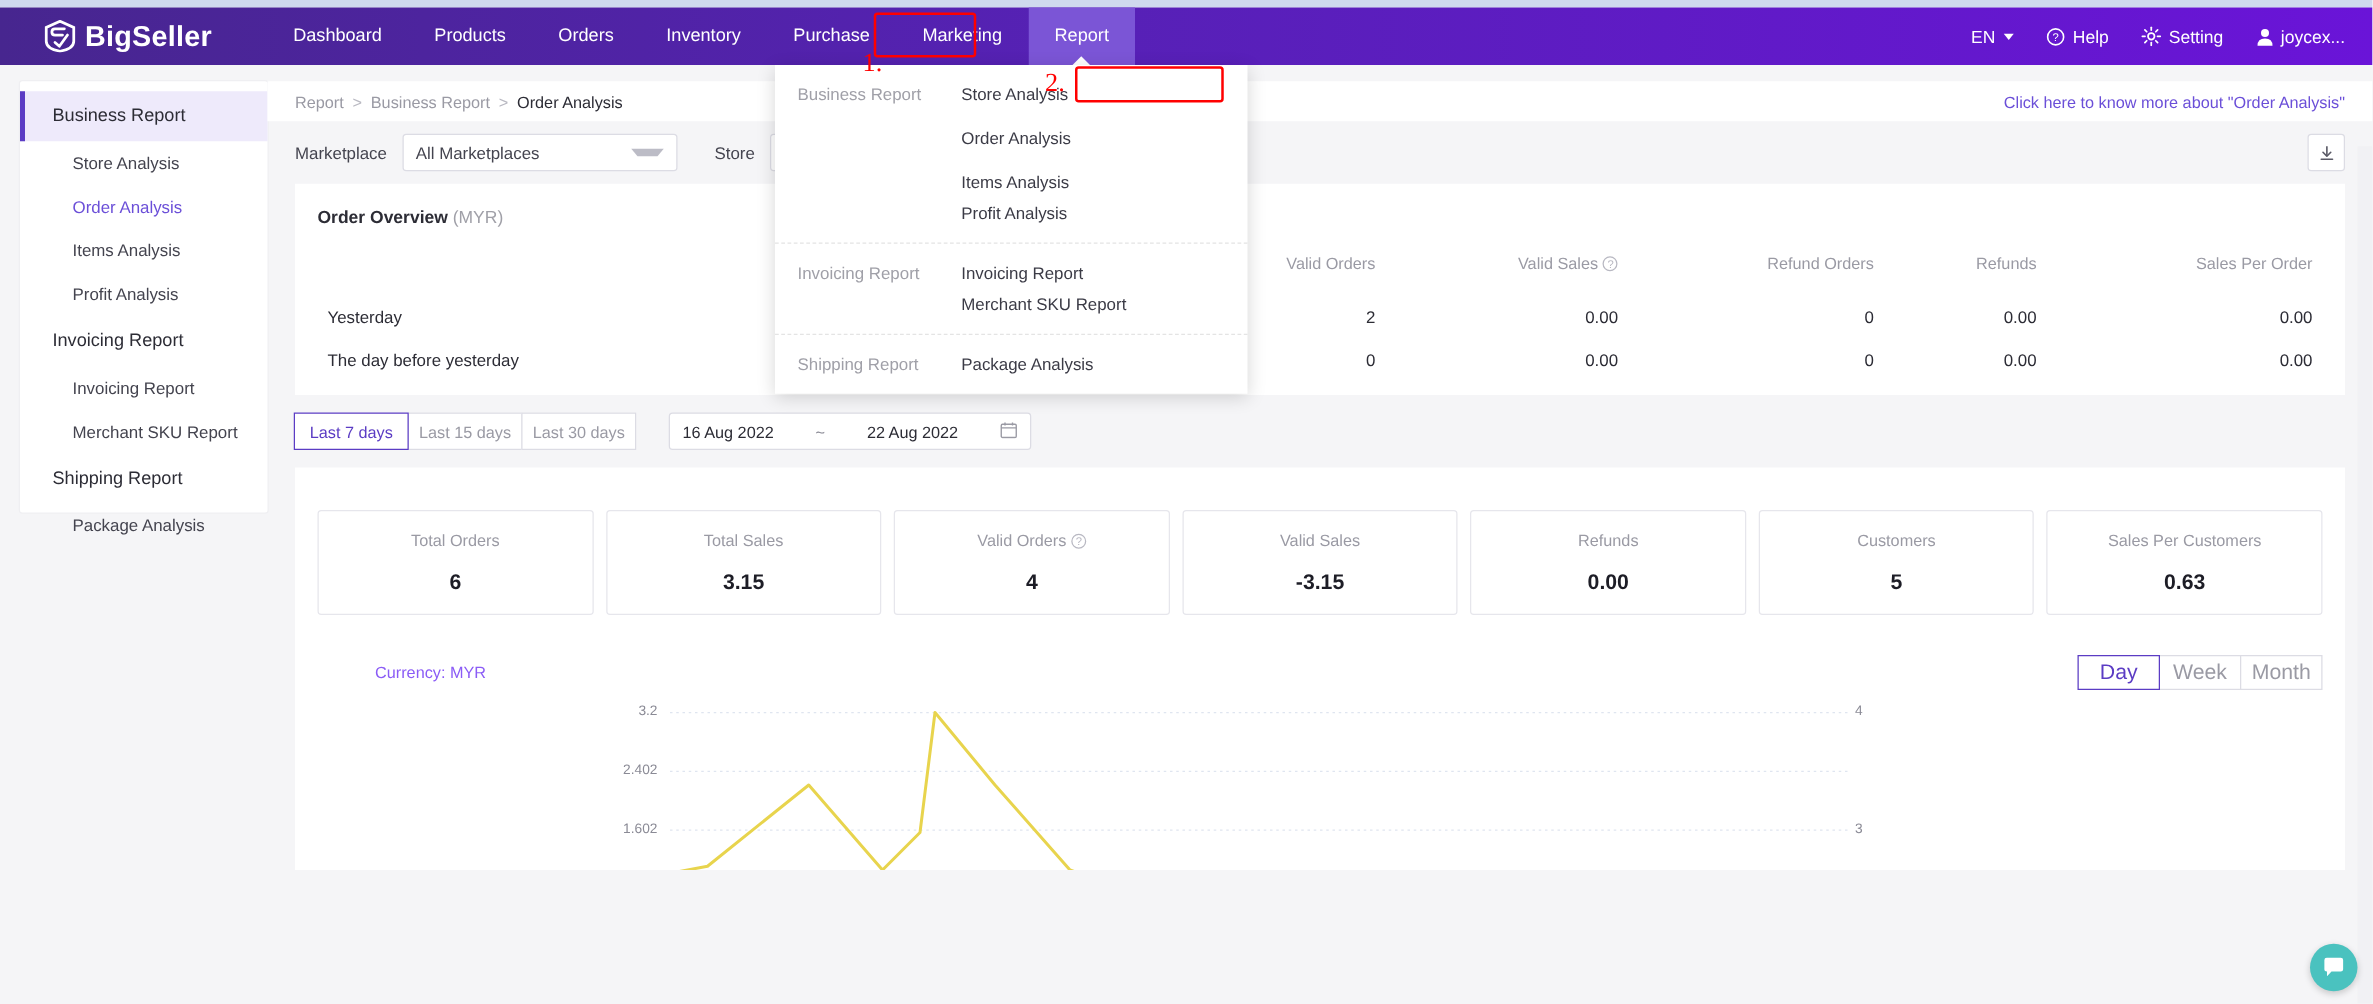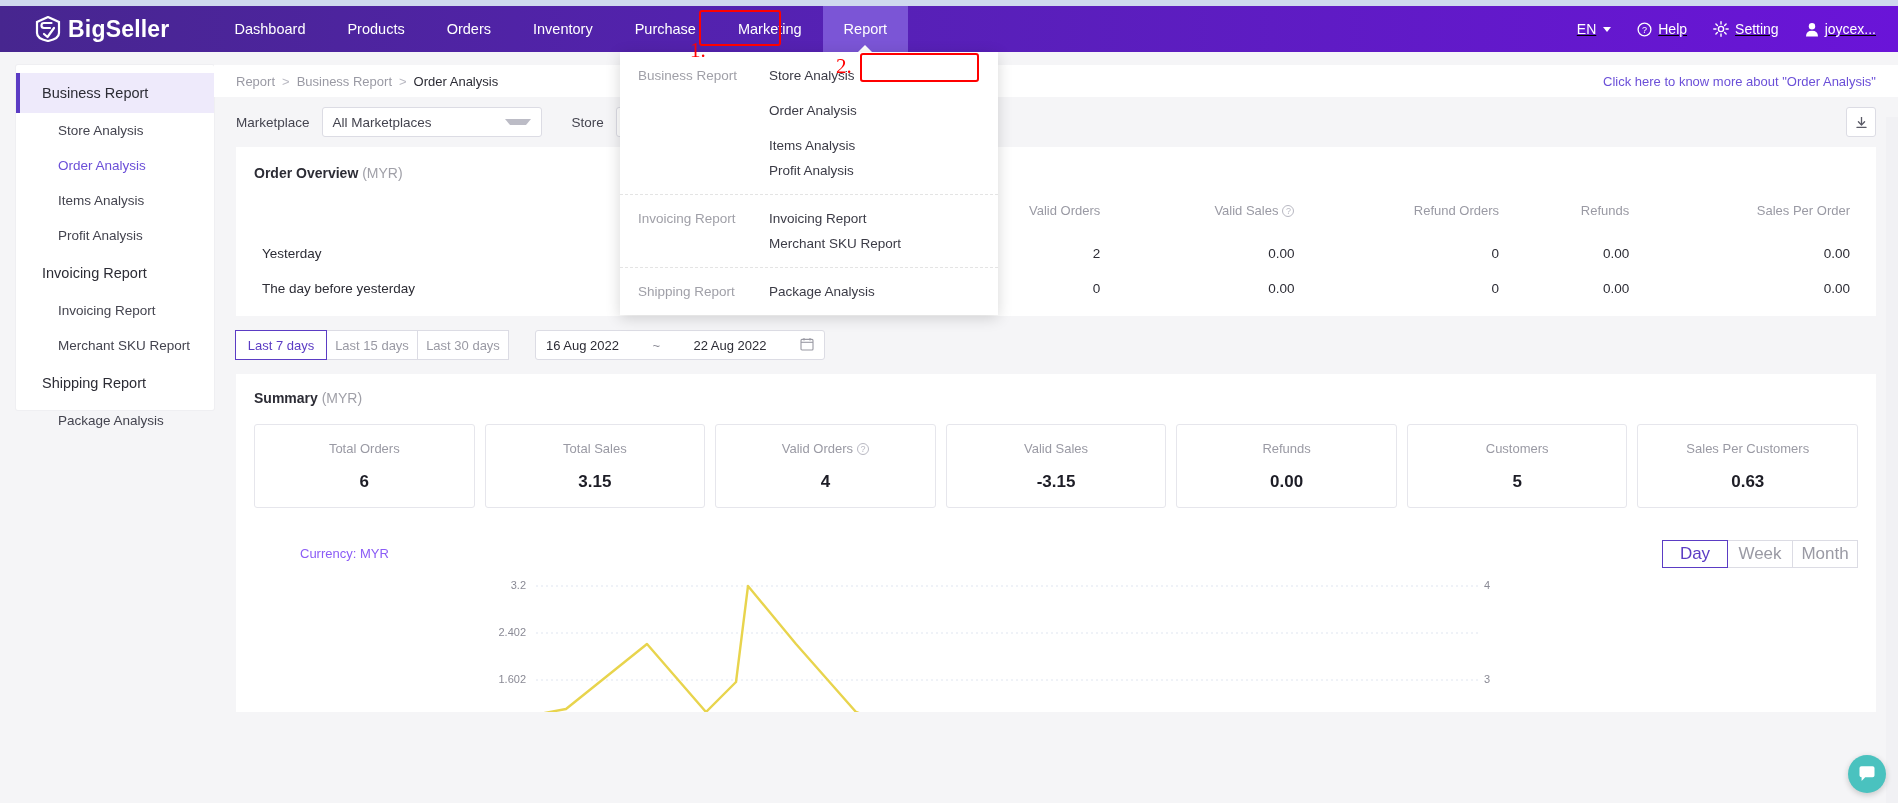--- a/index.html
+++ b/index.html
@@ -31,21 +31,21 @@
   .nav-item.active { background: #7b55d6; }
   .nav-item.active:after {
     content: ""; position: absolute; left: 50%; bottom: 0; transform: translateX(-50%);
     border-left: 7px solid transparent; border-right: 7px solid transparent;
     border-bottom: 7px solid #fff;
   }
   .nav-hilite {
     position: absolute; border: 2.5px solid #ff0000; border-radius: 3px;
     left: 699px; top: 10px; width: 82px; height: 36px; z-index: 60; pointer-events: none;
   }
-  .topbar-right { margin-left: auto; display: flex; align-items: center; margin-right: 22px; text-decoration: underline; }
+  .topbar-right { margin-left: auto; display: flex; align-items: center; margin-right: 22px; }
   .tb-r-item {
     color: #fff; font-size: 14px; display: flex; align-items: center;
     margin-left: 26px; cursor: pointer; white-space: nowrap;
   }
   .tb-r-item svg { margin-right: 6px; }
   .caret-down {
     display:inline-block; margin-left:7px;
     border-left:4px solid transparent; border-right:4px solid transparent;
     border-top:5px solid #fff;
   }
@@ -400,24 +400,20 @@
           <rect x="1" y="2.4" width="12" height="10.6" rx="1" fill="none" stroke="#9a9aa4" stroke-width="1.1"></rect>
           <line x1="1" y1="5.3" x2="13" y2="5.3" stroke="#9a9aa4" stroke-width="1.1"></line>
           <line x1="4" y1="0.9" x2="4" y2="3.4" stroke="#9a9aa4" stroke-width="1.1"></line>
           <line x1="10" y1="0.9" x2="10" y2="3.4" stroke="#9a9aa4" stroke-width="1.1"></line>
         </svg>
       </span>
     </div>
   </div>
 
   <div class="summary">
-    <div class="panel-title" style="margin-bottom:0">
-      <span>Summary</span>
-      <span class="unit">(MYR)</span>
-    </div>
     <div class="cards">
       <div class="card">
         <div class="card-label">Total Orders</div>
         <div class="card-value">6</div>
       </div>
       <div class="card">
         <div class="card-label">Total Sales</div>
         <div class="card-value">3.15</div>
       </div>
       <div class="card">

